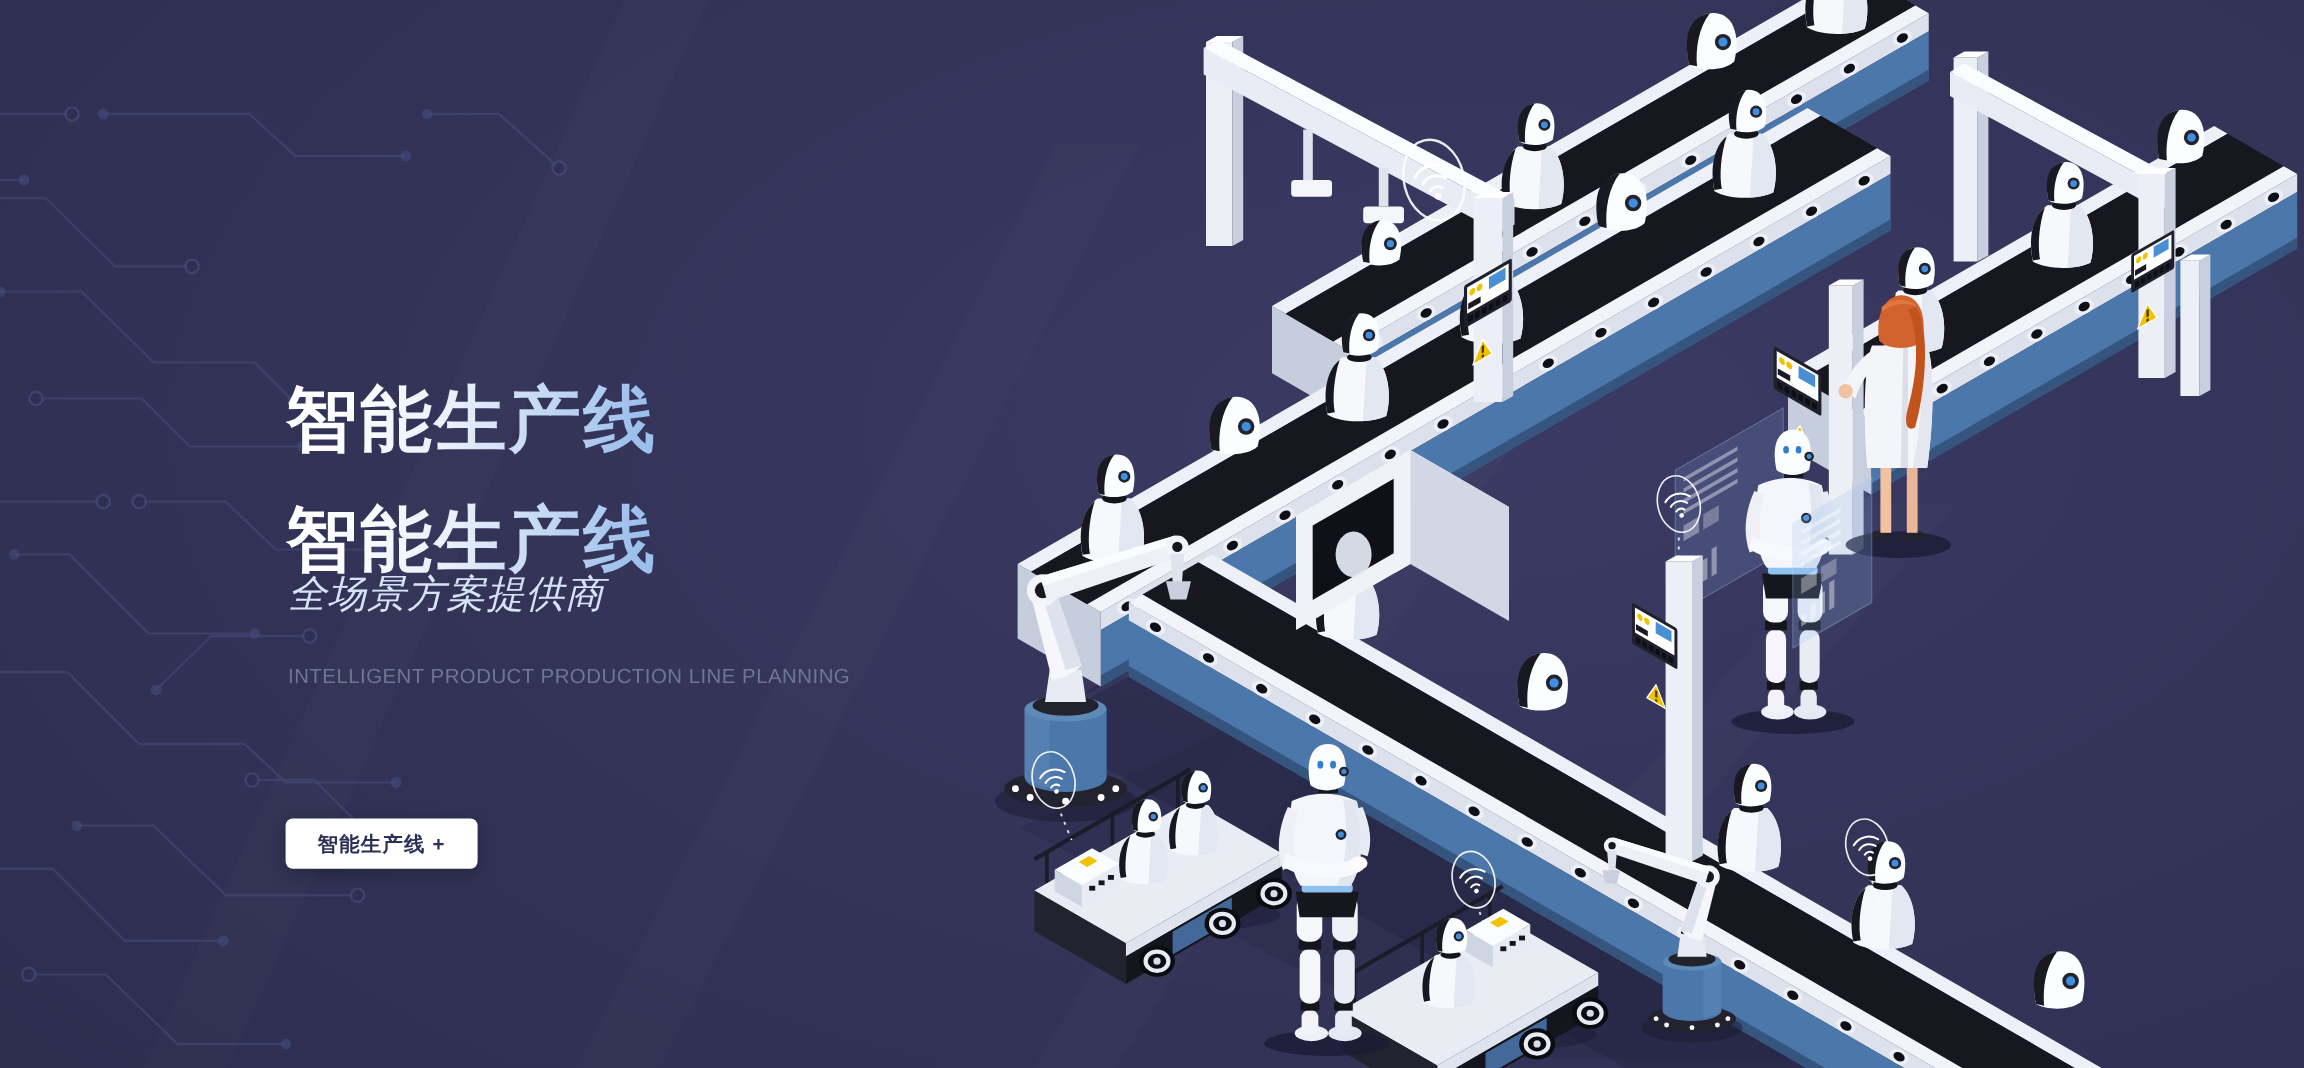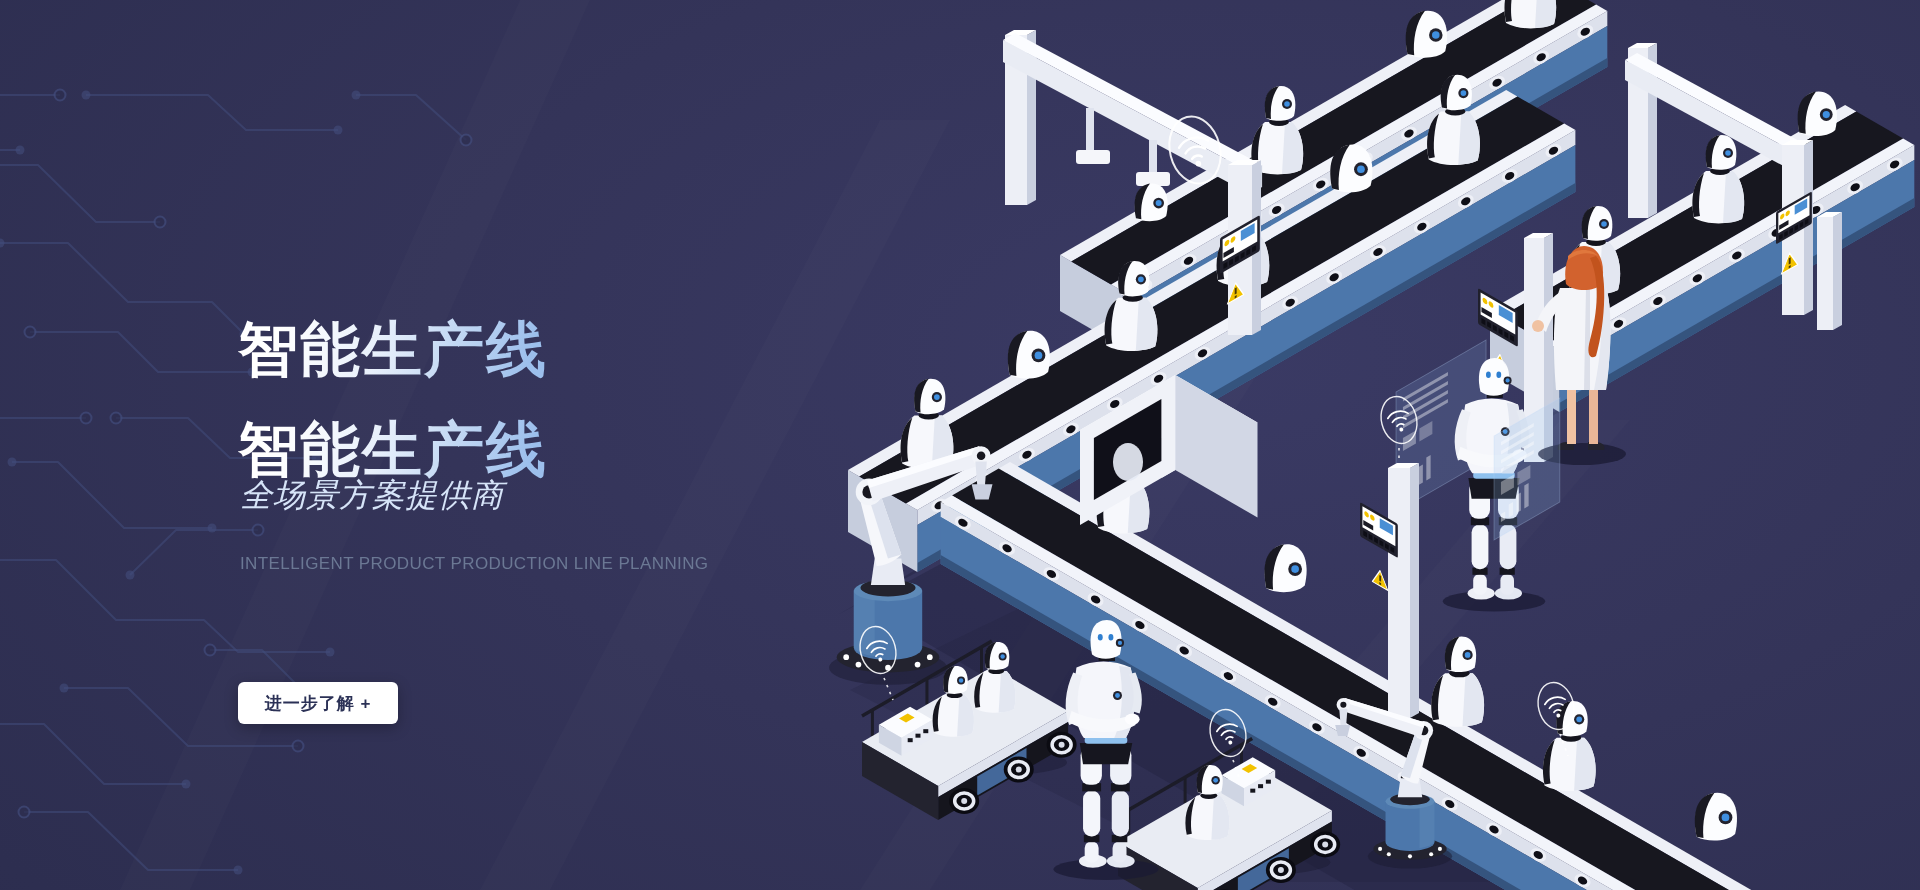--- a/index.html
+++ b/index.html
@@ -884,14 +884,14 @@
     </svg>
 
   <div class="title">
     <span class="line l1">智能生产线</span>
     <span class="line l2">智能生产线</span>
   </div>
   <div class="subtitle">全场景方案提供商</div>
   <div class="caption">
     <div>INTELLIGENT PRODUCT PRODUCTION LINE PLANNING</div>
   </div>
-  <button class="cta">进一步了解 +</button>
+  <button class="cta">智能生产线 +</button>
 </div>
 
 </body></html>

